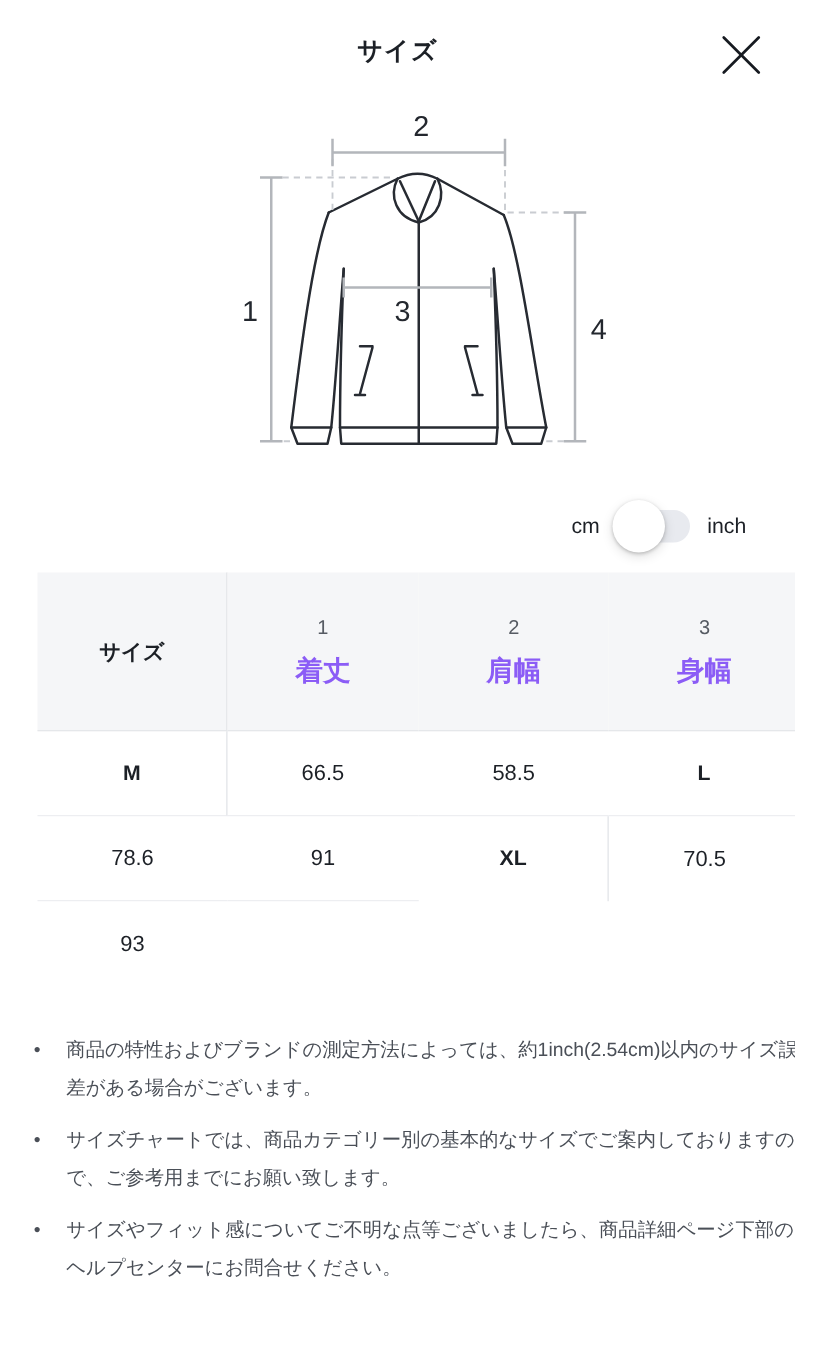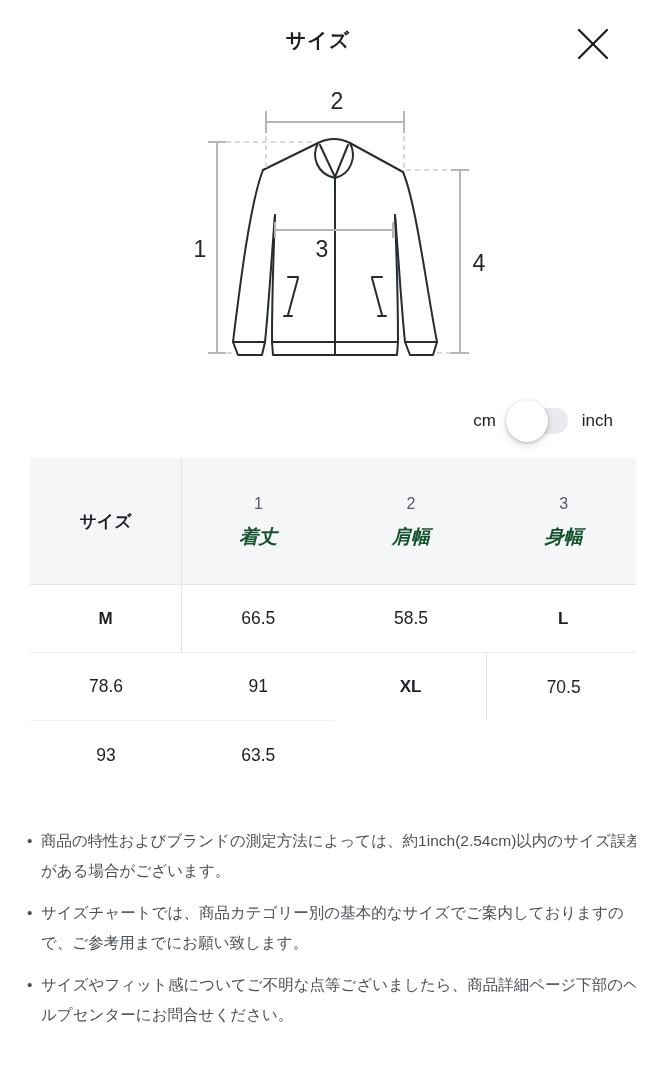--- a/index.html
+++ b/index.html
@@ -15,21 +15,21 @@
   }
   .close-btn {
     position:absolute; top:25px; right:24px; width:38px; height:38px;
     background:none; border:none; padding:2px; cursor:pointer;
   }
   
   .diagram { position:absolute; left:140px; top:85px; width:380px; height:290px; }
   .diagram svg { display:block; }
   
   .unit-toggle {
-    position:absolute; top:400px; right:23px; height:42px;
+    position:absolute; top:400px; right:39px; height:42px;
     display:flex; align-items:center; gap:14px;
   }
   .unit-label { font-size:17px; color:#1c2026; }
   .switch {
     position:relative; width:58px; height:26px; background:#e8eaef;
     border-radius:13px; cursor:pointer; flex:none;
   }
   .switch-knob {
     position:absolute; left:-4px; top:-8px; width:42px; height:42px;
     background:#fff; border-radius:50%;
@@ -41,33 +41,33 @@
     display:grid; grid-template-columns:152px 1fr 1fr 1fr;
   }
   .cell {
     display:flex; align-items:center; justify-content:center;
     box-sizing:border-box;
   }
   .head-cell { height:127px; background:#f5f6f8; border-bottom:1px solid #e5e7ea; }
   .corner-cell { font-size:17px; font-weight:700; }
   .col-head { flex-direction:column; gap:15px; }
   .col-num { font-size:16px; color:#565b63; line-height:1; }
-  .col-label { font-size:19px; font-weight:700; line-height:1; color:#14532d;font-style:italic; }
+  .col-label { font-size:22px; font-weight:700; line-height:1; color:#8b5cf6; }
   .first-col { border-right:1px solid #e1e3e7; }
   .row-cell { height:68px; font-size:17.5px; color:#1c2026; }
   .size-cell { font-weight:700; font-size:17px; }
   .row-mid { border-bottom:1px solid #edeef1; }
   
   .notes { position:absolute; left:27px; top:826px; width:616px; }
   .note {
     display:flex; font-size:15.5px; line-height:30px; color:#4a4f57;
     margin:0 0 12px 0;
   }
   .note .bullet { flex:none; width:14px; color:#4a4f57; }
-  .note .note-text { flex:1; }
+  .note .note-text { flex:1;margin-left:12px; }
 </style>
 </head>
 <body>
 
 <div class="screen">
 
   <div class="modal-title">サイズ</div>
   <button class="close-btn">
     <svg width="34" height="34" viewBox="0 0 34 34">
       <line x1="3" y1="3" x2="31" y2="31" stroke="#171b21" stroke-width="2.2" stroke-linecap="round"></line>
@@ -162,21 +162,20 @@
     <div class="cell row-cell row-mid">66.5</div>
     <div class="cell row-cell row-mid">58.5</div>
 
     <div class="cell row-cell size-cell first-col row-mid">L</div>
     <div class="cell row-cell row-mid">78.6</div>
     <div class="cell row-cell row-mid">91</div>
 
     <div class="cell row-cell size-cell first-col">XL</div>
     <div class="cell row-cell">70.5</div>
     <div class="cell row-cell">93</div>
-    <div class="cell row-cell">63.5</div>
   </div>
 
   <div class="notes">
     <div class="note">
       <span class="bullet">•</span>
       <span class="note-text">商品の特性およびブランドの測定方法によっては、約1inch(2.54cm)以内のサイズ誤差がある場合がございます。</span>
     </div>
     <div class="note">
       <span class="bullet">•</span>
       <span class="note-text">サイズチャートでは、商品カテゴリー別の基本的なサイズでご案内しておりますので、ご参考用までにお願い致します。</span>

